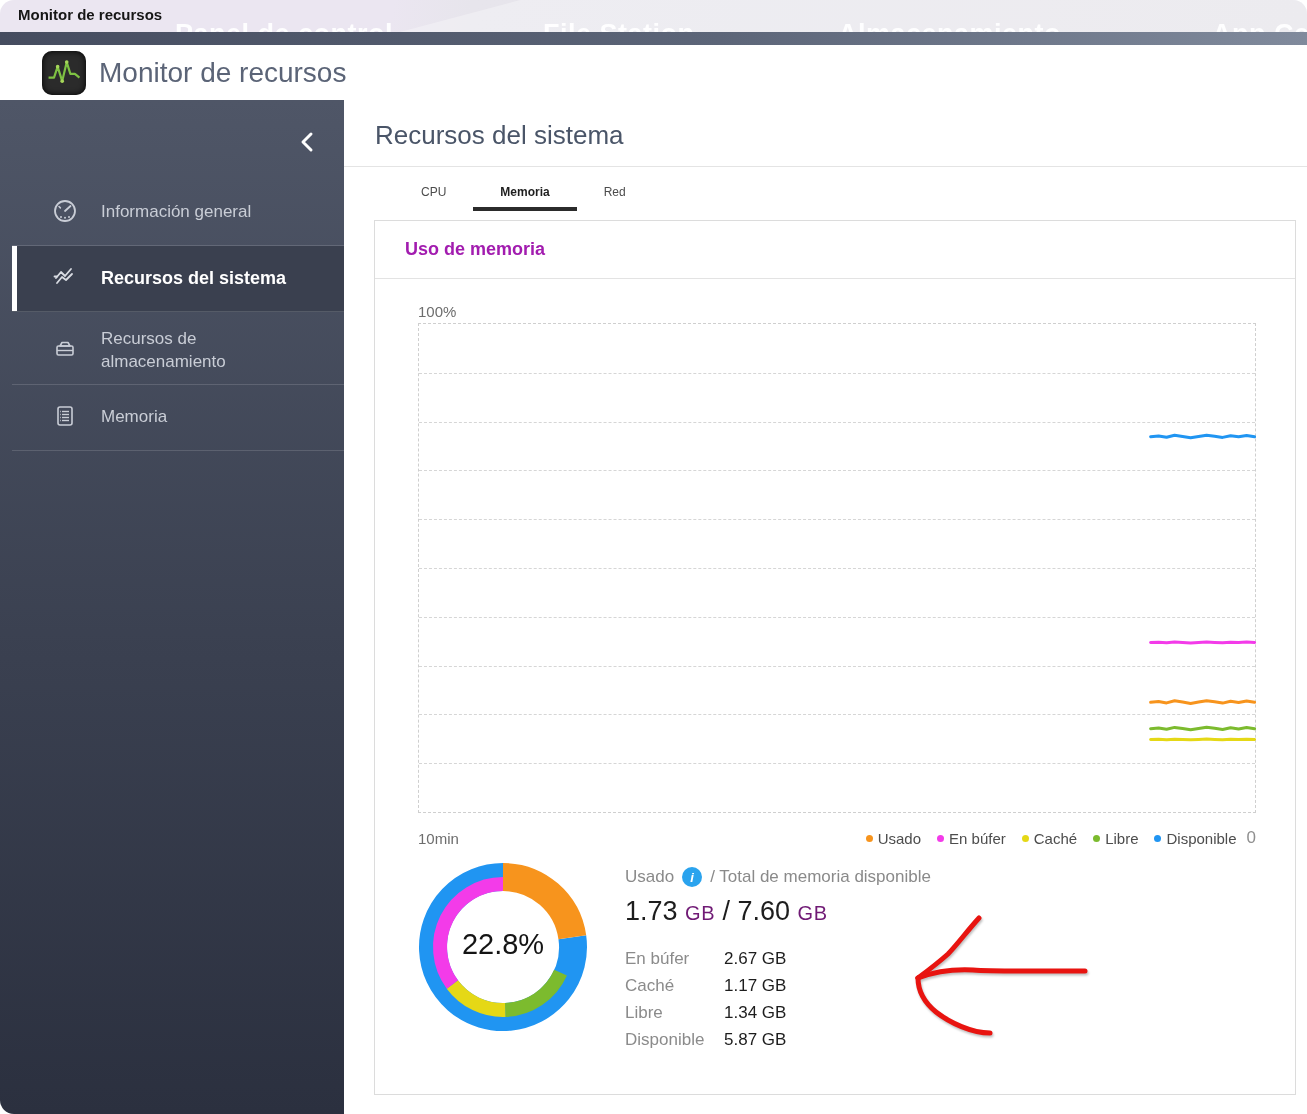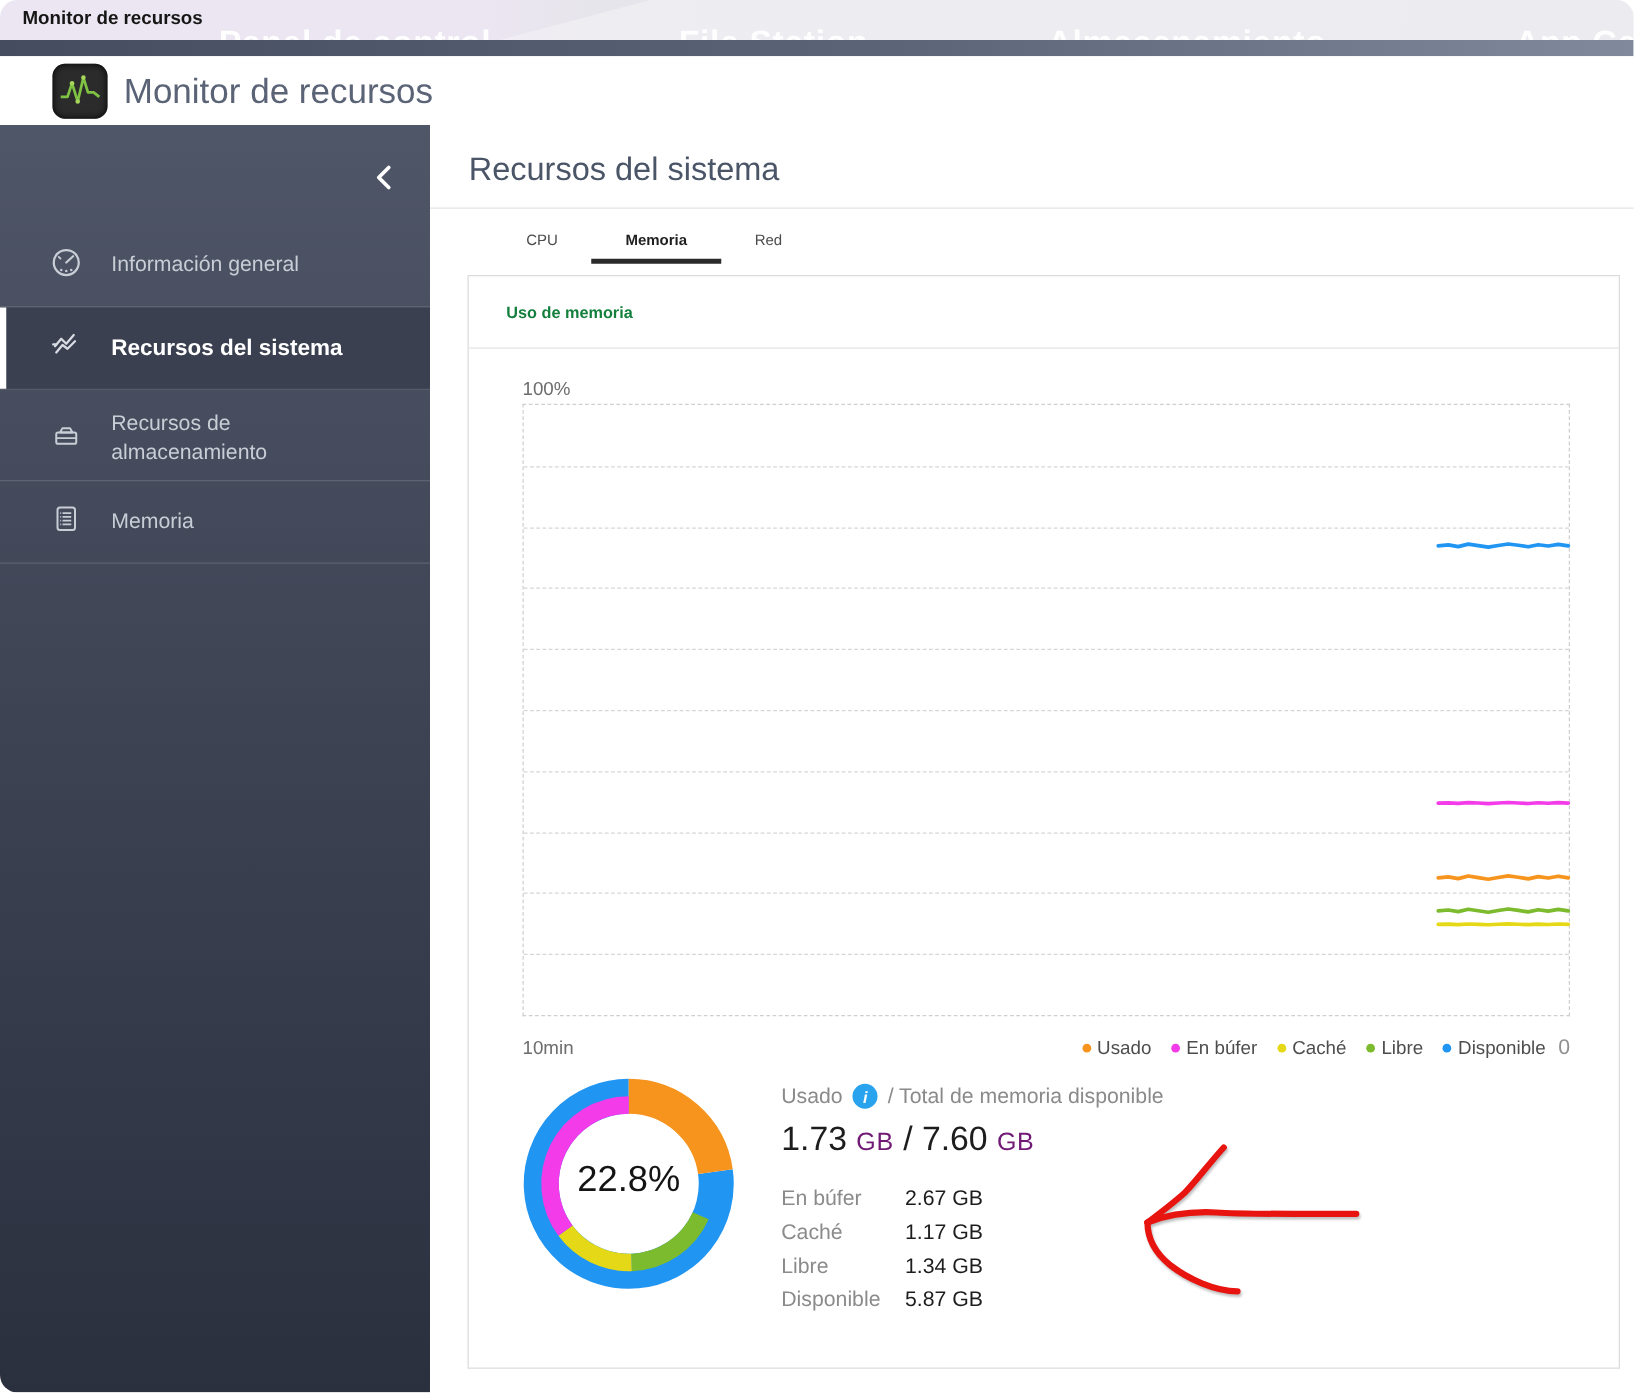--- a/index.html
+++ b/index.html
@@ -26,21 +26,21 @@
   .app-title { margin-left:13px; font-size:28px; color:#5b6477; }
 
   
   .content-row { display:flex; height:1014px; }
 
   
   .sidebar { position:relative; width:344px; flex:none; height:100%;
     background:linear-gradient(#4f5667 0%, #3a4050 55%, #2b303f 100%); }
   .collapse-btn { position:absolute; top:26px; right:22px; width:30px; height:32px; cursor:pointer;
     display:flex; align-items:center; justify-content:center; }
-  .menu { position:absolute; top:80px; left:0; right:0; }
+  .menu { position:absolute; top:80px; left:12px; right:0; }
   .menu-item { display:flex; align-items:center; padding:0 28px 0 40px; min-height:66px;
     border-bottom:1px solid rgba(255,255,255,0.14); cursor:pointer; position:relative; }
   .menu-item .mi-icon { width:26px; flex:none; margin-right:23px; }
   .menu-item .mi-label { font-size:17px; color:#c9cdd6; line-height:1.35; }
   .menu-item.selected { background:#3a404f; }
   .menu-item.selected::before { content:""; position:absolute; left:0; top:0; bottom:0; width:5px; background:#fff; }
   .menu-item.selected .mi-label { color:#fff; font-weight:bold; font-size:18px; }
   .menu-item.tall { min-height:73px; padding-top:12px; padding-bottom:6px; }
 
   .qcenter { position:absolute; left:0; right:0; bottom:0; height:74px; background:rgba(0,0,0,0.16);
@@ -54,21 +54,21 @@
   .main { position:relative; flex:1; background:#fff; }
   .page-title { margin:20px 0 0 31px; font-size:26px; color:#4a5568; font-weight:normal; }
   .title-divider { margin-top:15px; border-top:1px solid #e4e4e4; }
   .tabs { display:flex; margin:12px 0 0 50px; }
   .tab { padding:6px 27px 8px; font-size:12px; color:#4c4c4c; cursor:pointer; border-bottom:4px solid transparent; }
   .tab.active { color:#1f1f1f; font-weight:bold; border-bottom-color:#2b2b2b; }
 
   .panel { margin:9px 12px 0 30px; height:875px; border:1px solid #dcdcdc; background:#fff; }
   .panel-header { height:58px; display:flex; align-items:center; padding-left:30px;
     border-bottom:1px solid #e3e3e3; }
-  .panel-title { font-size:13px; font-weight:bold; color:#15803d; }
+  .panel-title { font-size:18px; font-weight:bold; color:#a21caf; }
 
   .chart-wrap { padding:24px 39px 0 43px; }
   .y-top-label { font-size:15px; color:#6d6d6d; margin-bottom:3px; }
   .chart-box { position:relative; width:838px; height:490px; border:1px dashed #cfcfcf; background:#fff; }
   .gridline { position:absolute; left:0; right:0; border-top:1px dashed #d6d6d6; }
   .chart-box svg { position:absolute; left:0; top:0; }
   .x-row { display:flex; justify-content:space-between; align-items:center; margin-top:15px; width:838px; }
   .x-left-label { font-size:15px; color:#6d6d6d; }
   .x-right-group { display:flex; align-items:center; }
   .legend { display:flex; align-items:center; }

